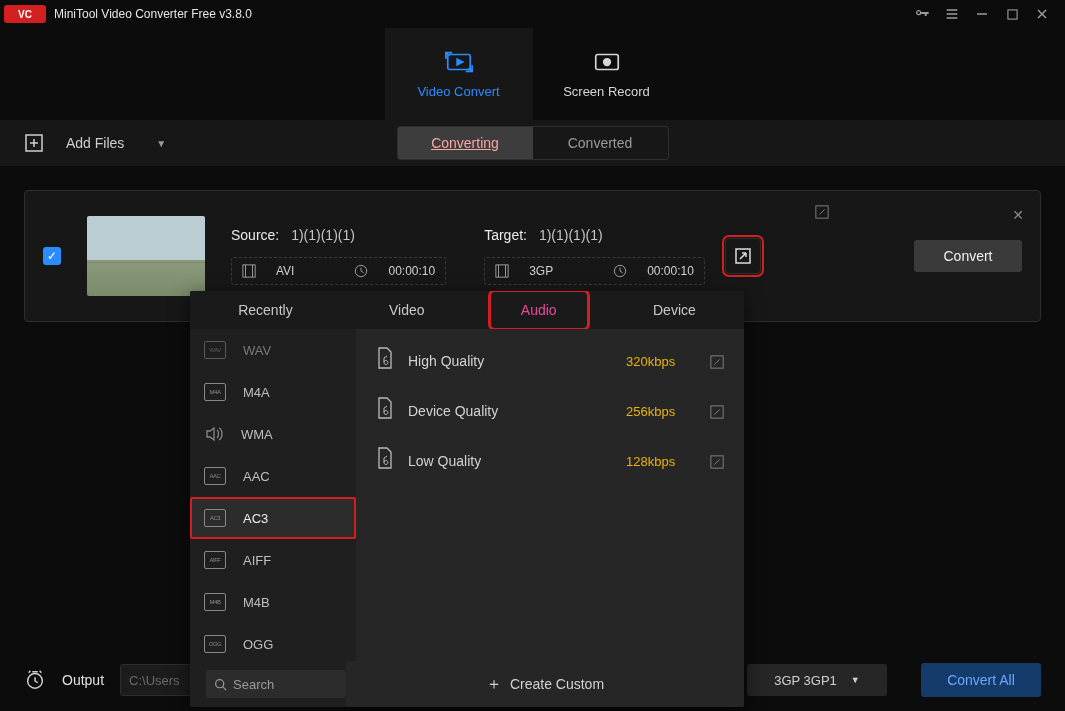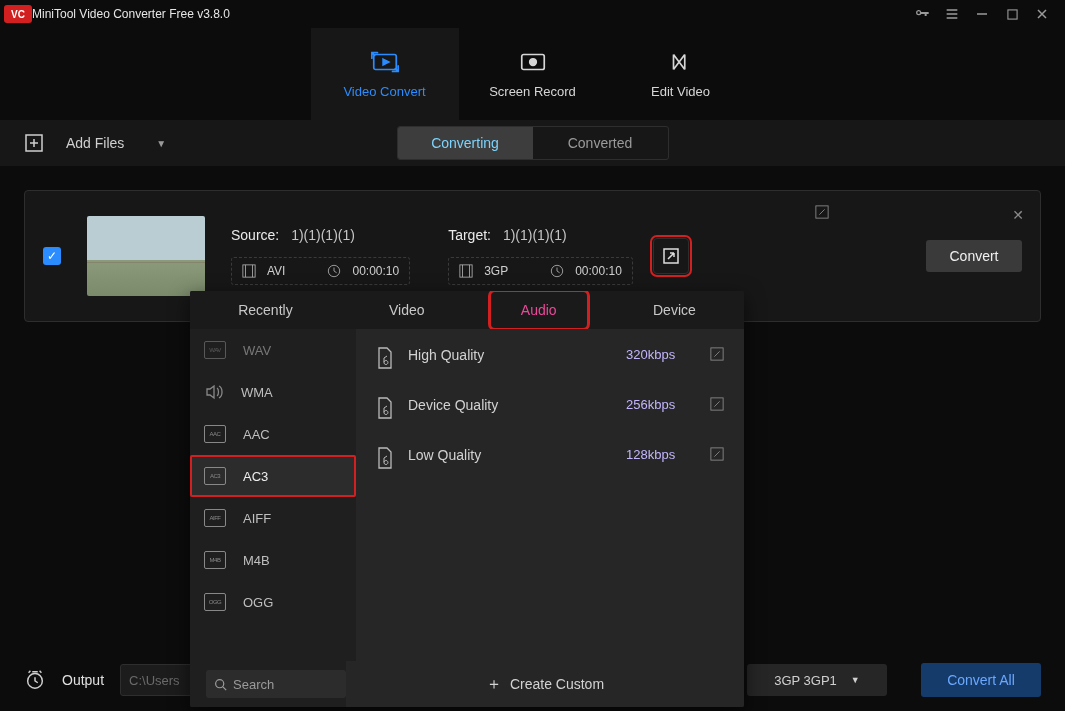--- a/index.html
+++ b/index.html
@@ -18,29 +18,30 @@
 
   
   .titlebar {
     height: 28px;
     display: flex;
     align-items: center;
     padding: 0 8px 0 4px;
     background: #0c0c0c;
   }
   .app-logo {
-    width: 28px; height: 18px;
+    width: 42px; height: 18px;
     background: #d22020;
     border-radius: 3px;
     display: flex;
     align-items: center;
     justify-content: center;
     color: #fff;
     font-size: 10px;
     font-weight: bold;
+    margin-right: 8px;
   }
   .app-title { color: #e6e6e6; font-size: 12px; }
   .tb-spacer { flex: 1; }
   .titlebar .tb-btn {
     width: 30px; height: 28px;
     display: flex; align-items: center; justify-content: center;
     color: #9a9a9a;
   }
   .key-icon { color: #f4b400; }
 
@@ -97,21 +98,21 @@
   }
   .seg {
     width: 135px;
     height: 32px;
     display: flex;
     align-items: center;
     justify-content: center;
     font-size: 14px;
     color: #9a9a9a;
   }
-  .seg.active { background: #3d3d3d; color: #7dd3fc; }
+  .seg.active { background: #3d3d3d; color: #fca5a5; text-decoration: underline; }
 
   
   .file-panel {
     margin: 24px 24px 0 24px;
     height: 130px;
     border: 1px solid #2e2e2e;
     border-radius: 4px;
     background: #171717;
     display: flex;
     align-items: center;
@@ -147,21 +148,21 @@
   }
   .source-col, .target-col {
     display: flex;
     flex-direction: column;
     gap: 14px;
   }
   .hdr { color: #eaeaea; font-size: 14px; }
   .hdr .val { color: #c5c5c5; margin-left: 8px; }
   .chip-row {
     display: flex;
-    gap: 3px;
+    gap: 12px;
     border: 1px dashed #3a3a3a;
     border-radius: 3px;
     padding: 6px 10px;
     align-items: center;
     color: #cfcfcf;
     font-size: 12px;
   }
   .chip-row .fmt-icon, .chip-row .clk-icon { width:14px; height:14px; margin-right:8px; }
   .chip-row .sep { width: 36px; }
   .target-col { margin-left: 38px; }
@@ -174,21 +175,21 @@
   }
   .settings-btn.highlight { outline: 2px solid #d22020; outline-offset: 1px; }
   .edit-mini {
     position: absolute;
     left: 790px;
     top: 14px;
     color: #8a8a8a;
   }
   .convert-btn {
     margin-left: auto;
-    width: 96px; height: 32px;
+    width: 108px; height: 32px;
     background: #3a3a3a;
     color: #f0f0f0;
     border-radius: 3px;
     display:flex; align-items:center; justify-content:center;
     font-size: 14px;
   }
 
   
   .picker {
     position: absolute;
@@ -256,26 +257,26 @@
     letter-spacing: -0.5px;
   }
   .quality-list {
     flex: 1;
     background: #262626;
     padding: 18px 20px;
     display:flex; flex-direction:column; gap: 28px;
   }
   .q-item {
     display: flex;
-    align-items: flex-start;
+    align-items: flex-end;
     gap: 14px;
     color: #d2d2d2;
   }
   .q-item .q-name { flex:1; font-size: 14px; }
-  .q-item .q-br   { width:70px; font-size:13px; color:#c4b5fd; }
+  .q-item .q-br   { width:70px; font-size:13px; color:#eab308; }
   .q-item .q-edit { color:#8a8a8a; }
   .doc-icon { width:18px; }
 
   .picker-footer {
     height: 46px;
     display: flex;
     align-items: center;
     border-top: none;
     background: #1f1f1f;
   }
@@ -391,28 +392,20 @@
     <span class="lbl">Video Convert</span>
   </div>
   <div class="main-tab">
     <svg viewBox="0 0 32 24">
         <g fill="none" stroke="#d6d6d6" stroke-width="1.8">
           <rect x="4" y="4" width="24" height="16" rx="2"></rect>
           <circle cx="16" cy="12" r="3.5" fill="#d6d6d6"></circle>
         </g>
       </svg>
     <span class="lbl">Screen Record</span>
-  </div>
-  <div class="main-tab">
-    <svg viewBox="0 0 32 24">
-        <g fill="none" stroke="#d6d6d6" stroke-width="1.8">
-          <path d="M8 4v16M8 4l6 8-6 8M20 4v16M20 4l-6 8 6 8"></path>
-        </g>
-      </svg>
-    <span class="lbl">Edit Video</span>
   </div>
 </div>
 
 <div class="toolbar">
   <div class="add-files">
     <svg class="add-icon" viewBox="0 0 20 20">
         <rect x="2" y="2" width="16" height="16" fill="none" stroke="#cfcfcf" stroke-width="1.5"></rect>
         <path d="M10 6v8M6 10h8" stroke="#cfcfcf" stroke-width="1.5"></path>
       </svg>
     <span>Add Files</span>
@@ -492,20 +485,24 @@
     <div class="ptab">Video</div>
     <div class="ptab active highlight">Audio</div>
     <div class="ptab">Device</div>
   </div>
 
   <div class="picker-body">
     <div class="fmt-list">
       <div class="fmt-item" style="opacity:.55">
         <div class="fmt-icon-sq">WAV</div>
         <span>WAV</span>
+      </div>
+      <div class="fmt-item">
+        <div class="fmt-icon-sq">M4A</div>
+        <span>M4A</span>
       </div>
       <div class="fmt-item">
         <svg width="20" height="18" viewBox="0 0 20 18">
             <path d="M3 6h3l4-3v12l-4-3H3zM13 5c2 1 2 7 0 8M15 3c4 2 4 10 0 12" fill="none" stroke="#888" stroke-width="1.3"></path>
           </svg>
         <span>WMA</span>
       </div>
       <div class="fmt-item">
         <div class="fmt-icon-sq">AAC</div>
         <span>AAC</span>

